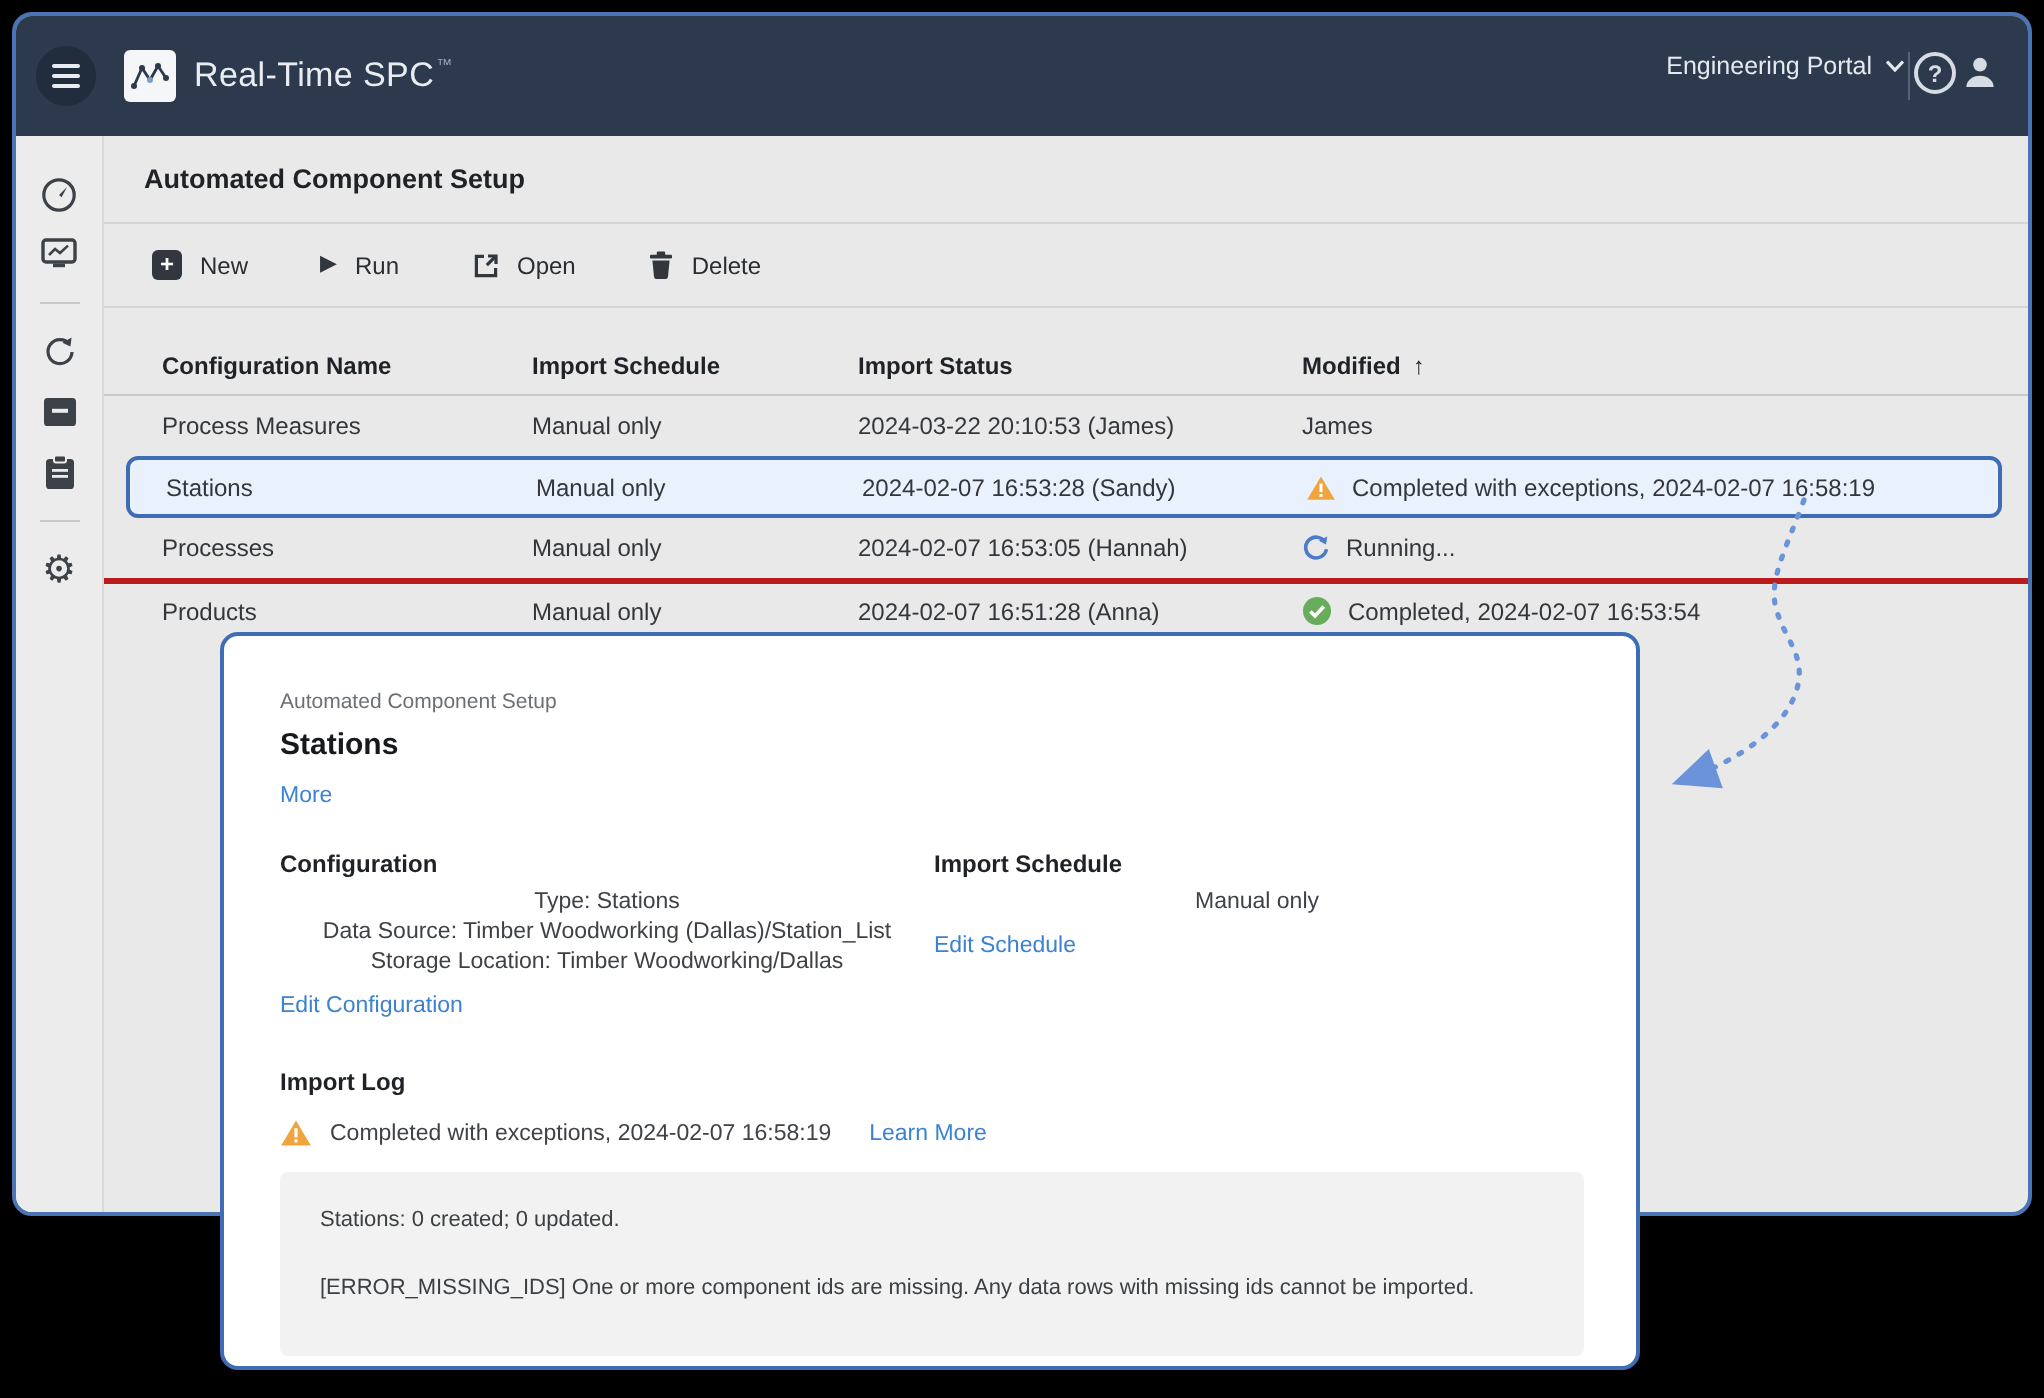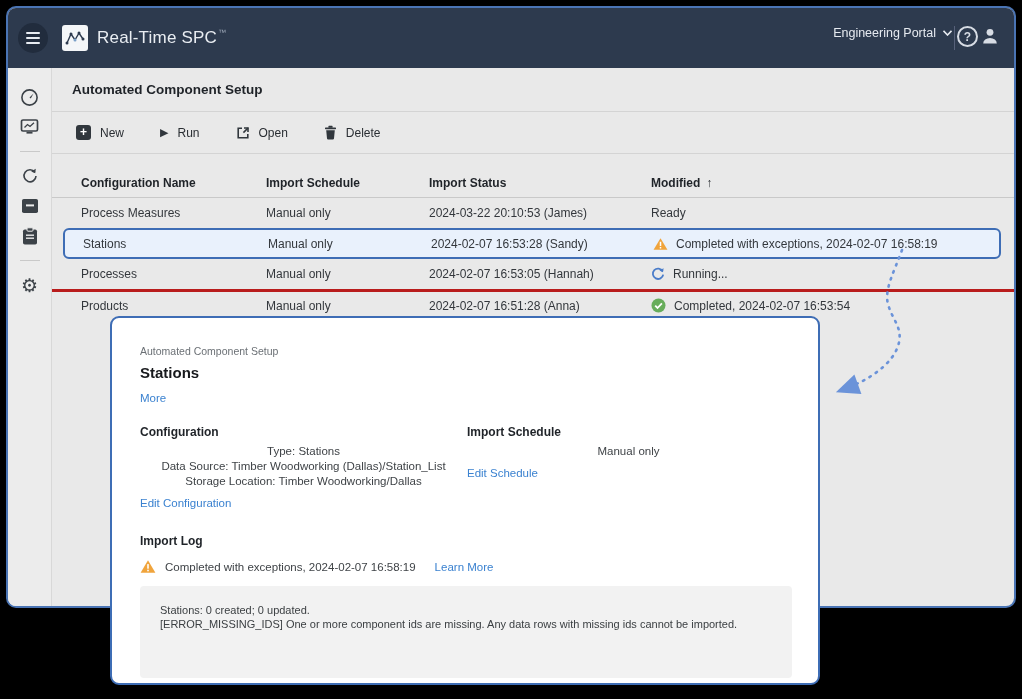--- a/index.html
+++ b/index.html
@@ -77,21 +77,21 @@
   .panel-cols { display:grid; grid-template-columns:327px 1fr; margin-top:19px; }
   .sec-h { font-size:12px; font-weight:bold; color:#1f2328; margin-bottom:5px; }
   .sec-line { font-size:11.5px; color:#3f4347; line-height:15px;text-align:center; }
   .sec-link { display:inline-block; margin-top:8px; }
   .log-h { font-size:12px; font-weight:bold; color:#1f2328; margin-top:23px; }
   .log-status { display:flex; align-items:center; gap:9px; margin-top:11px; font-size:11.5px; color:#3f4347; }
   .log-status .link { margin-left:10px; }
   .log-box { margin-top:12px; background:#f2f2f2; border-radius:4px; width:652px; height:92px;
              padding:18px 20px; }
   .log-line { font-size:11px; color:#3c4043; }
-  .log-line + .log-line { margin-top:2px; }
+  .log-line + .log-line { margin-top:22px; }
 
   
   .arrow-svg { position:absolute; left:790px; top:232px; z-index:4; pointer-events:none; }
 </style>
 </head>
 <body>
 
 <div class="app">
 
   <header class="hdr">
@@ -208,21 +208,21 @@
           <div>Import Schedule</div>
           <div>Import Status</div>
           <div><span>Modified</span><span class="sort-arrow">↑</span></div>
         </div>
 
         <div class="trow">
           <div>Process Measures</div>
           <div>Manual only</div>
           <div>2024-03-22 20:10:53 (James)</div>
           <div class="status-cell">
-              <span>Ready</span>
+              <span>James</span>
             </div>
         </div>
 
         <div class="trow selected">
           <div>Stations</div>
           <div>Manual only</div>
           <div>2024-02-07 16:53:28 (Sandy)</div>
           <div class="status-cell">
             <svg class="ic-warn" width="15" height="14" viewBox="0 0 16 14">
               <path d="M8,0.8 L15.4,13.2 H0.6 Z" fill="#f0a43c"></path>

